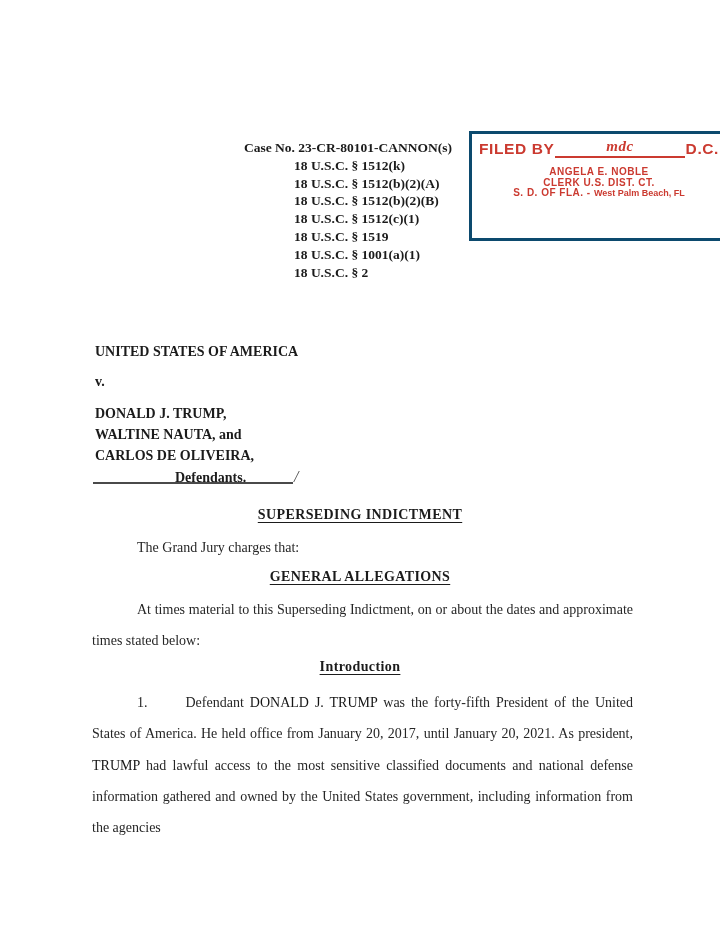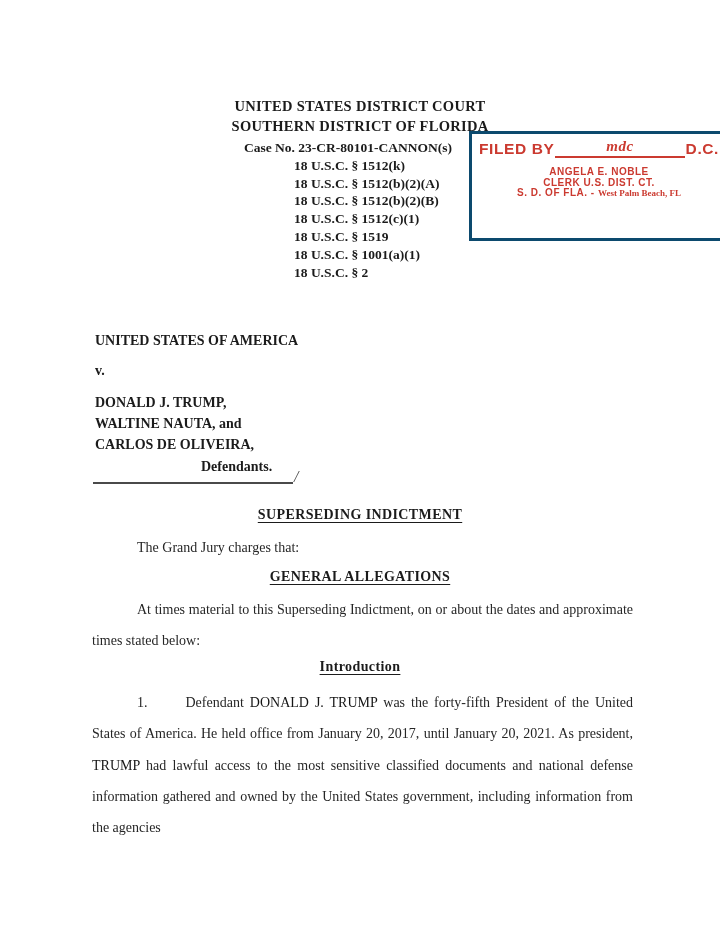--- a/index.html
+++ b/index.html
@@ -47,27 +47,27 @@
   .stamp-dc { white-space:nowrap; }
   .stamp-date {
     margin-top:14px; text-align:center;
     font-size:19px; font-weight:bold; font-style:italic;
     color:#ab4f2b; letter-spacing:1px;
   }
   .stamp-clerk {
     margin-top:9px; text-align:center;
     font-size:10px; font-weight:bold; line-height:10.5px; letter-spacing:0.5px;
   }
-  .stamp-location { font-family:Liberation Serif, serif; font-size:9px; letter-spacing:0; font-weight:bold; }
+  .stamp-location { font-family:Liberation Sans, sans-serif; font-size:9px; letter-spacing:0; font-weight:bold; }
 
   
-  .parties { position:absolute; top:333px; left:95px; font-weight:bold; font-size:14px; color:#1b1b1b; }
+  .parties { position:absolute; top:344px; left:95px; font-weight:bold; font-size:14px; color:#1b1b1b; }
   .parties .versus { margin-top:14px; font-weight:bold; }
   .parties .defendant-lines { margin-top:13px; line-height:21px; }
-  .parties .defendants-label { margin-top:4px; margin-left:80px;text-align:center; }
+  .parties .defendants-label { margin-top:4px; margin-left:80px; }
 
   
   .case-rule { position:absolute; top:467px; left:93px; display:flex; align-items:flex-end; }
   .case-rule .rule { width:200px; height:15px; border-bottom:2px solid #4a4a4a; }
   .case-rule .slash { font-size:16px; font-style:italic; color:#4a4a4a; line-height:14px; margin-left:1px; }
 
   
   .center-heading {
     position:absolute; left:0; width:720px; text-align:center;
     font-weight:bold; font-size:14px; letter-spacing:0.4px; color:#1b1b1b;
@@ -87,24 +87,20 @@
   .p-attimes { top:594px; }
   .p-one { top:687px; }
   .num-gap { display:inline-block; width:38px; }
   .bold { font-weight:normal; color:#151515; }
 </style>
 </head>
 <body>
 
 <div class="page">
 
-  <div class="court-header">
-    <div>UNITED STATES DISTRICT COURT</div>
-    <div>SOUTHERN DISTRICT OF FLORIDA</div>
-  </div>
 
   <div class="caption">
     <div>Case No. 23-CR-80101-CANNON(s)</div>
     <div class="statutes">
       <div>18 U.S.C. § 1512(k)</div>
       <div>18 U.S.C. § 1512(b)(2)(A)</div>
       <div>18 U.S.C. § 1512(b)(2)(B)</div>
       <div>18 U.S.C. § 1512(c)(1)</div>
       <div>18 U.S.C. § 1519</div>
       <div>18 U.S.C. § 1001(a)(1)</div>

